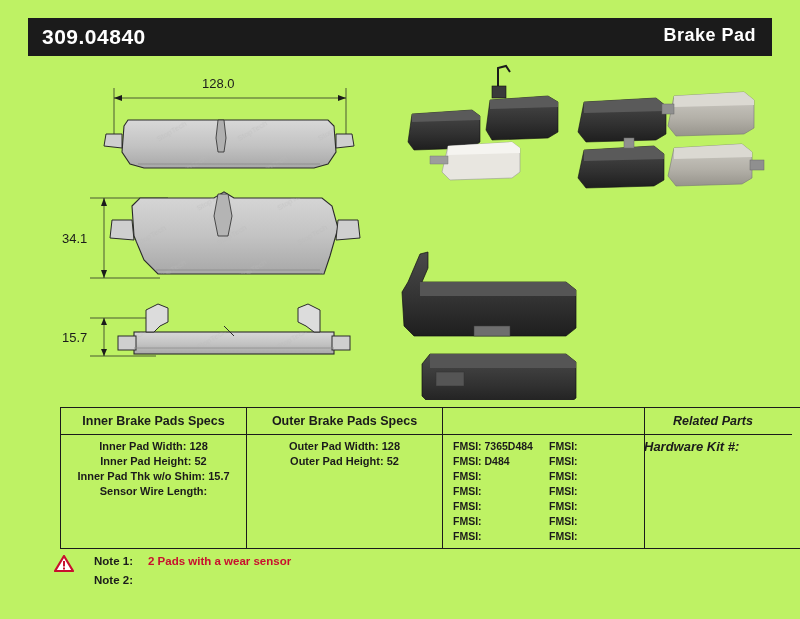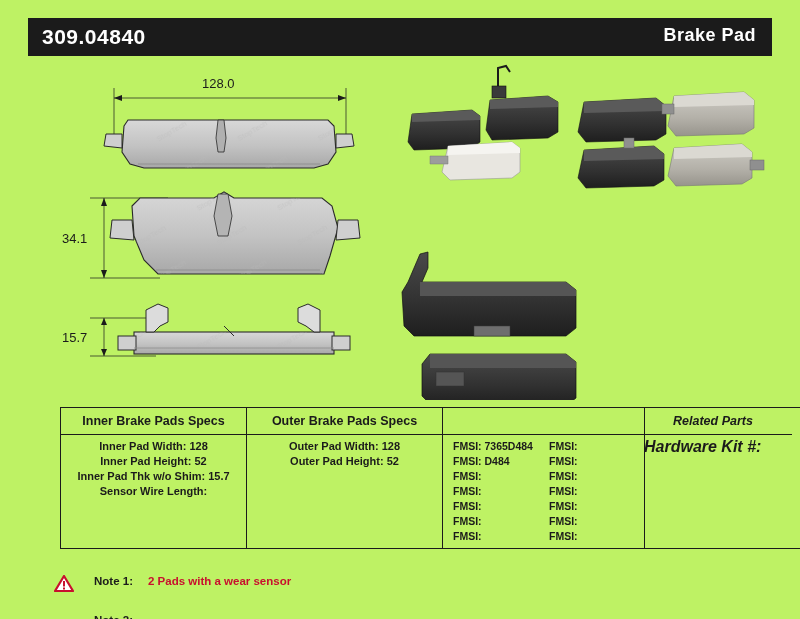--- a/index.html
+++ b/index.html
@@ -124,41 +124,40 @@
   .fmsi-left {
     position: absolute;
     left: 10px;
   }
   .fmsi-right {
     position: absolute;
     left: 106px;
   }
   .related-row {
     padding-left: 10px;
-    font-size: 16px;
+    font-size: 13px;
     font-weight: bold;
     color: #1b1b1b;
     line-height: 15px;
   }
 
   
   .notes {
     position: absolute;
     left: 28px;
     top: 552px;
     width: 560px;
   }
   .note-line {
     position: relative;
     height: 19px;
     line-height: 19px;
     font-size: 11.5px;
     font-weight: bold;
     color: #1b1b1b;
-    margin-top: 20px;
   }
   .note-label {
     position: absolute;
     left: 66px;
   }
   .note-value {
     position: absolute;
     left: 120px;
     color: #c8102e;
   }

